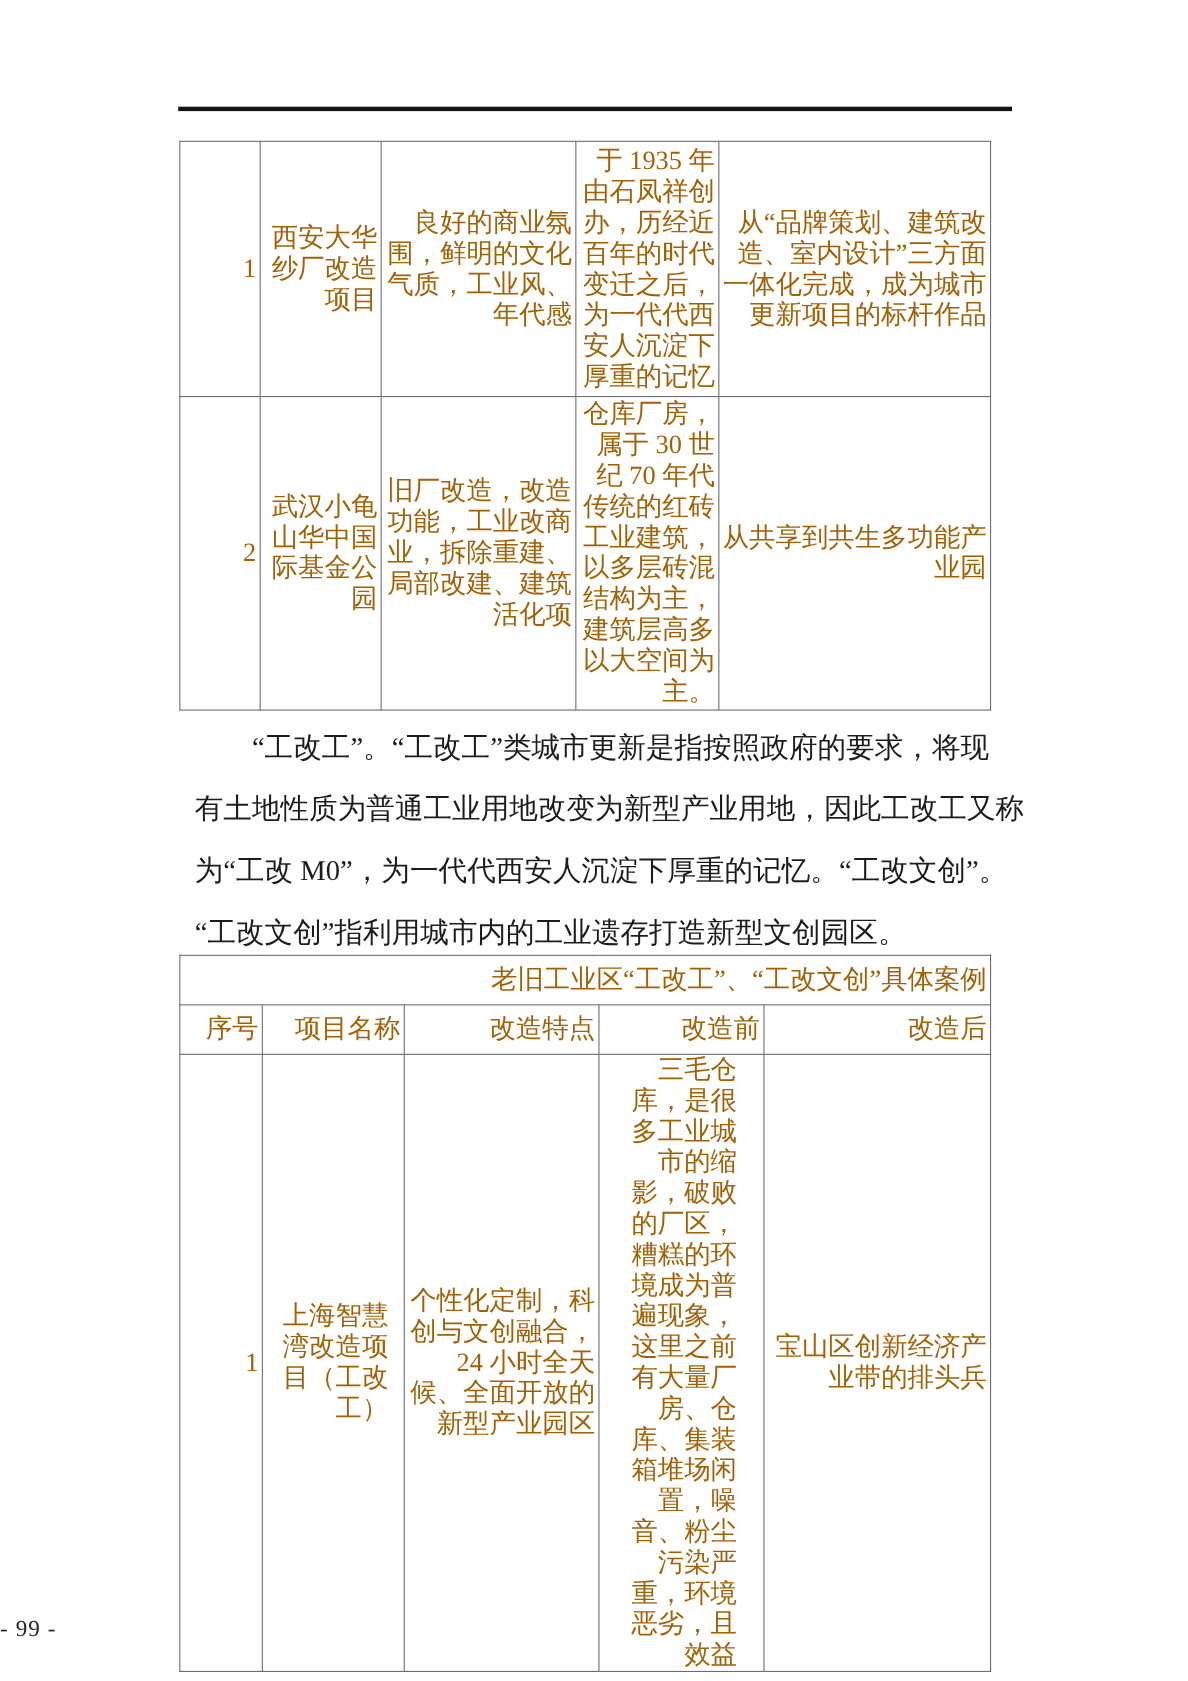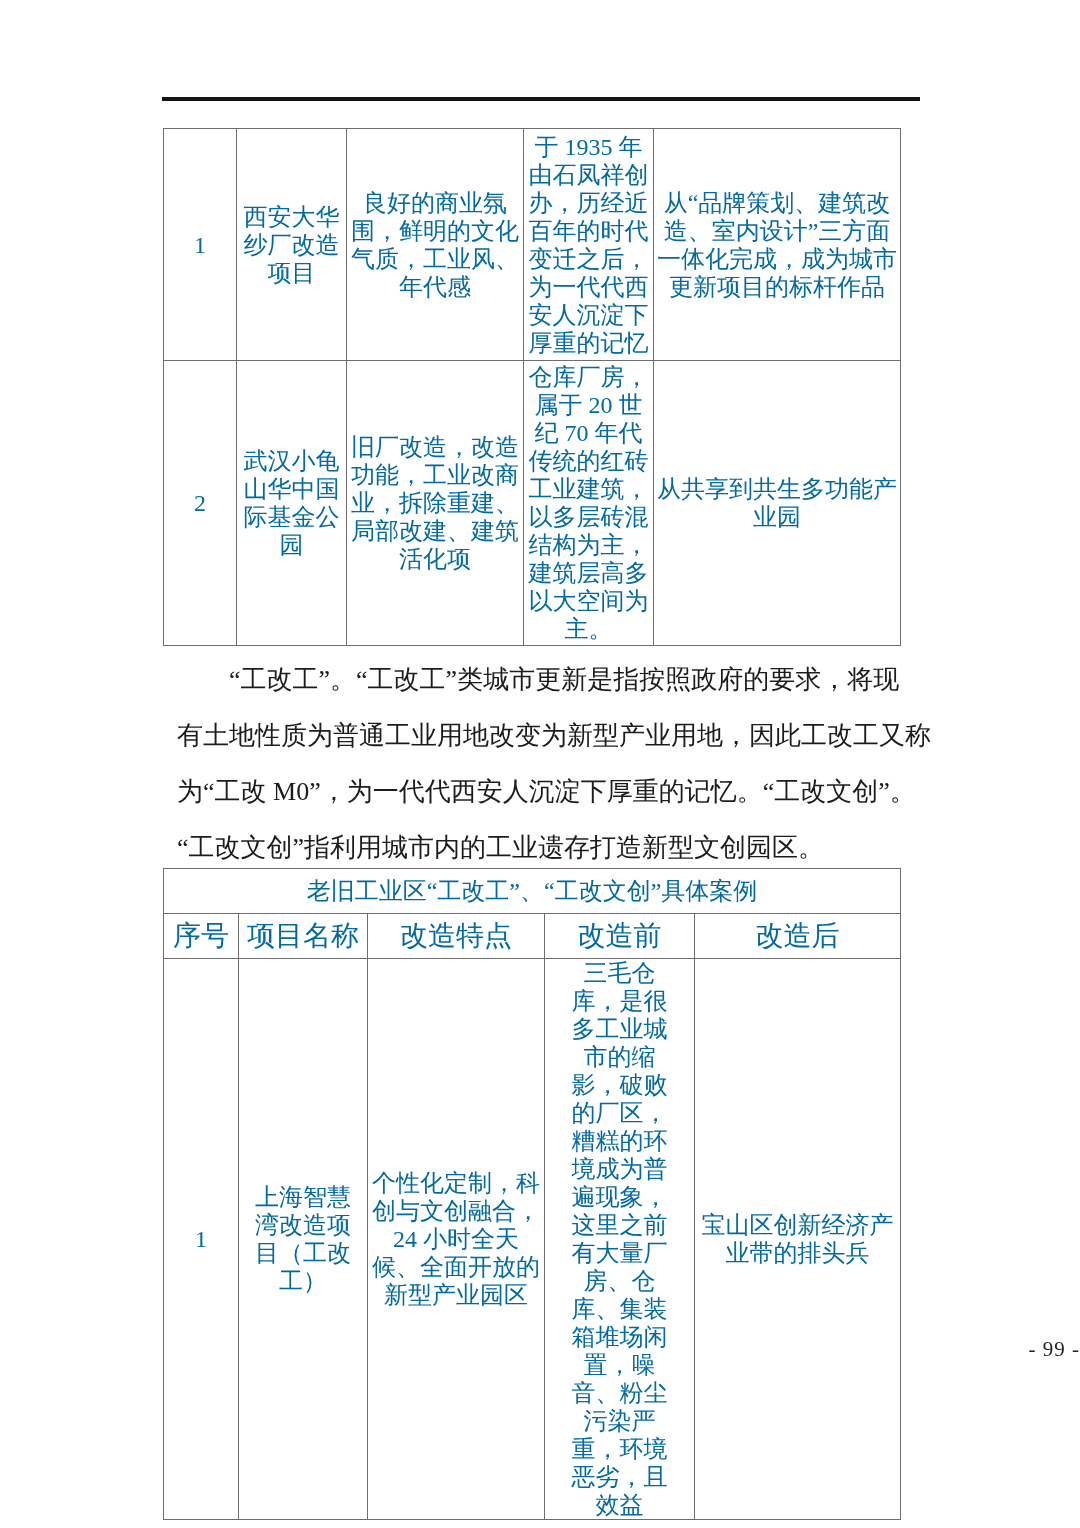--- a/index.html
+++ b/index.html
@@ -14,25 +14,25 @@
   .page { position: absolute; left: 0; top: 0; width: 1080px; height: 1528px; background: #ffffff; }
 
   .top-rule {
     position: absolute; left: 162px; top: 97px;
     width: 758px; height: 4px; background: #141414;
   }
 
   table { border-collapse: collapse; table-layout: fixed; }
   td {
     border: 1px solid #6e6e6e;
-    text-align: center;
+    text-align: right;
     vertical-align: middle;
     font-size: 24px;
     line-height: 28px;
-    color: #0369a1;
+    color: #a16207;
     padding: 0 3px;
     word-break: break-all;
   }
 
   .t1 { position: absolute; left: 163px; top: 128px; width: 737px; }
   .t1 .row-a { height: 232px; }
   .t1 .row-b { height: 285px; }
 
   .para {
     position: absolute; left: 177px; top: 652px; width: 757px;
@@ -41,28 +41,28 @@
     font-size: 26px;
     line-height: 56px;
     white-space: nowrap;
     text-align: left;
     color: #1c1c1c;
   }
   .para .p-line.indent { padding-left: 52px; }
 
   .t2 { position: absolute; left: 163px; top: 868px; width: 737px; border-radius: 17px; }
   .t2 .title-row td { height: 44px; font-size: 24px; }
-  .t2 .head-row td { height: 44px; font-size: 28px; }
+  .t2 .head-row td { height: 44px; font-size: 24px; }
   .t2 .body-row { height: 424px; }
   .t2 .name-cell { padding: 0 14px; margin-top: 45px; }
   .t2 .before-cell { padding: 0 24px; }
 
   .page-number {
-    position: absolute; left: 0; top: 1337px; width: 1080px;
-    text-align: right; font-size: 21px; color: #262626;
+    position: absolute; left: 0; top: 1468px; width: 1080px;
+    text-align: left; font-size: 21px; color: #262626;
     letter-spacing: 1px;
   }
 </style>
 </head>
 <body>
 
 <div class="page">
 
   <div class="top-rule"></div>
 
@@ -79,21 +79,21 @@
       <td>1</td>
       <td>西安大华纱厂改造项目</td>
       <td>良好的商业氛围，鲜明的文化气质，工业风、年代感</td>
       <td>于 1935 年由石凤祥创办，历经近百年的时代变迁之后，为一代代西安人沉淀下厚重的记忆</td>
       <td>从“品牌策划、建筑改造、室内设计”三方面一体化完成，成为城市更新项目的标杆作品</td>
     </tr>
     <tr class="row-b">
       <td>2</td>
       <td>武汉小龟山华中国际基金公园</td>
       <td>旧厂改造，改造功能，工业改商业，拆除重建、局部改建、建筑活化项</td>
-      <td>仓库厂房，属于 20 世纪 70 年代传统的红砖工业建筑，以多层砖混结构为主，建筑层高多以大空间为主。</td>
+      <td>仓库厂房，属于 30 世纪 70 年代传统的红砖工业建筑，以多层砖混结构为主，建筑层高多以大空间为主。</td>
       <td>从共享到共生多功能产业园</td>
     </tr>
   </tbody>
     </table>
 
   <div class="para">
     <div class="p-line indent">“工改工”。“工改工”类城市更新是指按照政府的要求，将现</div>
     <div class="p-line">有土地性质为普通工业用地改变为新型产业用地，因此工改工又称</div>
     <div class="p-line">为“工改 M0”，为一代代西安人沉淀下厚重的记忆。“工改文创”。</div>
     <div class="p-line">“工改文创”指利用城市内的工业遗存打造新型文创园区。</div>

